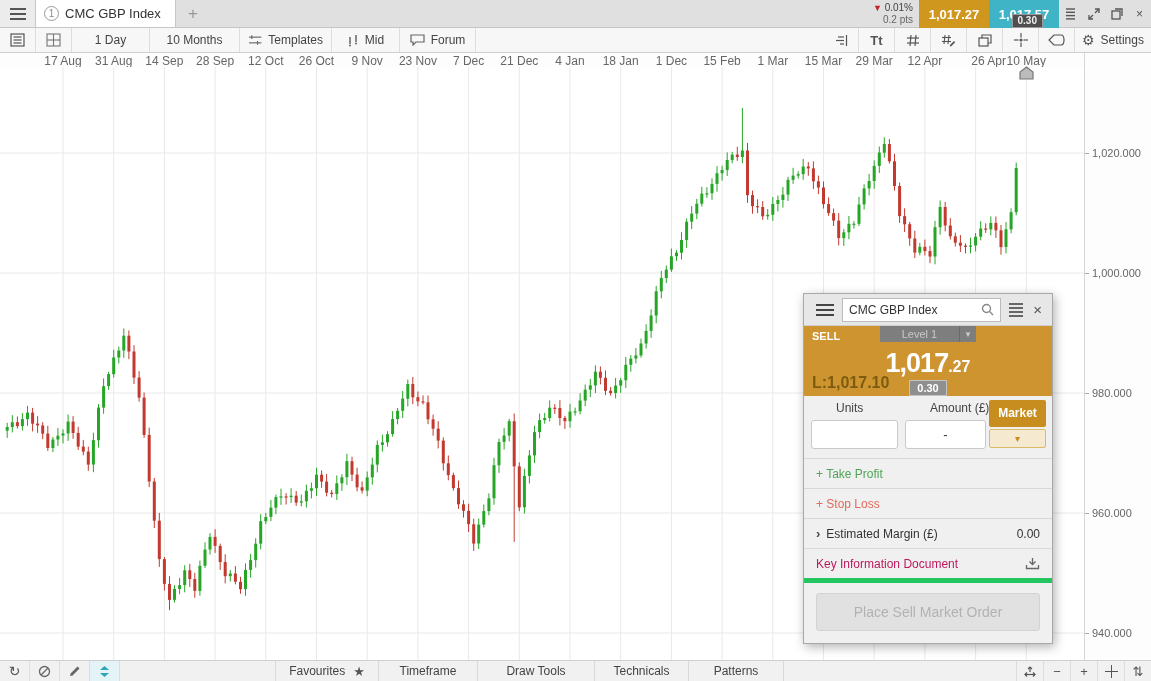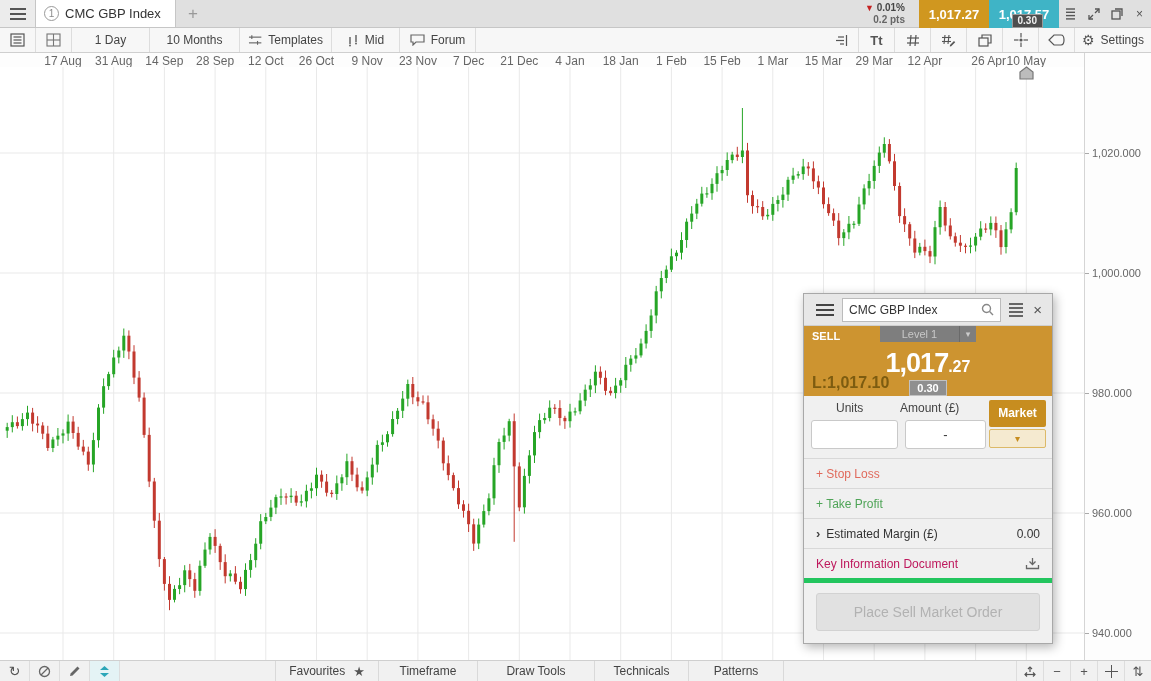--- a/index.html
+++ b/index.html
@@ -13,21 +13,21 @@
   .tabbar { position:absolute; left:0; top:0; width:1151px; height:28px;
     background:#e0e0e0; border-bottom:1px solid #c6c6c6; display:flex; align-items:stretch; }
   .menu-btn { width:36px; border-right:1px solid #c6c6c6; display:flex; align-items:center; justify-content:center; background:#ececec; cursor:pointer; }
   .hb { width:16px; height:2px; background:#555; box-shadow:0 5px 0 #555, 0 -5px 0 #555; }
   .tab { width:140px; background:#fff; border-right:1px solid #c6c6c6; display:flex; align-items:center; padding:0 8px; gap:6px; cursor:pointer; }
   .tab-num { width:15px; height:15px; border:1px solid #9a9a9a; border-radius:50%; color:#8a8a8a;
     font-size:10px; display:flex; align-items:center; justify-content:center; flex:none; }
   .tab-title { font-size:13px; color:#333; white-space:nowrap; }
   .newtab { width:34px; display:flex; align-items:center; justify-content:center; color:#999; font-size:17px; cursor:pointer; }
   .quote { position:absolute; right:0; top:0; height:28px; display:flex; align-items:stretch; }
-  .chg { display:flex; flex-direction:column; justify-content:center; align-items:flex-end; padding-right:14px; font-size:10px; color:#444; line-height:12px;font-weight:bold; }
+  .chg { display:flex; flex-direction:column; justify-content:center; align-items:flex-end; padding-right:6px; font-size:10px; color:#444; line-height:12px; }
   .tri { color:#c君22; }
   .tri { color:#c52222; font-size:9px; }
   .chg-pts { color:#666; }
   .qbox { width:70px; display:flex; align-items:center; justify-content:center; color:#fff; font-weight:bold; font-size:13px; cursor:pointer; }
   .qsell { background:#d0971f; }
   .qbuy  { background:#3fb4c6; }
   .qspread { position:absolute; right:108px; bottom:0px; background:#4e4e4e; color:#f0f0f0;
     font-size:10px; font-weight:bold; padding:0 5px; line-height:12px; border:1px solid #9a9a9a; }
   .winicons { display:flex; align-items:center; }
   .winicon { width:23px; height:28px; display:flex; align-items:center; justify-content:center; color:#555; cursor:pointer; }
@@ -68,21 +68,21 @@
   .tk-sell .lh-lbl { left:8px; color:#7d5c10; }
   .tk-buy .lh-lbl { right:8px; color:#efefef; }
   .level-pill { position:absolute; left:50%; transform:translateX(-50%); top:0; width:96px; height:16px;
     background:#7e7e7e; display:flex; cursor:pointer; }
   .level-pill span { flex:1; text-align:center; font-size:11px; color:#c8c8c8; line-height:16px; }
   .level-pill em { width:17px; border-left:1px solid #6a6a6a; font-style:normal; color:#cccccc; font-size:9px; text-align:center; line-height:16px; }
   .tk-spread { position:absolute; left:50%; transform:translateX(-50%); bottom:0; width:38px; height:16px;
     background:#8f8f8f; border:1px solid #c2c2c2; color:#fff; font-size:11px; font-weight:bold; text-align:center; line-height:14px; }
   .tk-form { position:relative; height:62px; background:#f0f0f0; }
   .tk-form label { position:absolute; top:5px; font-size:12px; color:#444; }
-  .lbl-units { left:32px; } .lbl-amount { left:96px; }
+  .lbl-units { left:32px; } .lbl-amount { left:126px; }
   .inp { position:absolute; top:24px; height:29px; background:#fff; border:1px solid #c9c9c9; border-radius:3px; font-size:13px; text-align:center; font-family:inherit; color:#333; }
   .inp-units { left:7px; width:87px; } .inp-amount { left:101px; width:81px; }
   .mkt-btn { position:absolute; right:6px; top:4px; width:57px; height:27px; background:#c78d1f; color:#fff;
     font-weight:bold; font-size:12px; text-align:center; line-height:27px; border-radius:2px; cursor:pointer; }
   .mkt-chev { position:absolute; right:6px; top:33px; width:57px; height:19px; background:#f5ead0; border:1px solid #dcb968;
     border-radius:2px; color:#c78d1f; text-align:center; line-height:17px; font-size:10px; cursor:pointer; }
   .tk-row { height:30px; border-top:1px solid #d8d8d8; display:flex; align-items:center; padding:0 12px; font-size:12px; cursor:pointer; background:#f0f0f0; }
   .row-sl { color:#e06a5c; }
   .row-tp { color:#4fa457; }
   .row-em { color:#333; gap:6px; }
@@ -287,21 +287,21 @@
       <span style="left: 164.4px;">14 Sep</span>
       <span style="left: 215.1px;">28 Sep</span>
       <span style="left: 265.8px;">12 Oct</span>
       <span style="left: 316.5px;">26 Oct</span>
       <span style="left: 367.2px;">9 Nov</span>
       <span style="left: 417.9px;">23 Nov</span>
       <span style="left: 468.6px;">7 Dec</span>
       <span style="left: 519.3px;">21 Dec</span>
       <span style="left: 570px;">4 Jan</span>
       <span style="left: 620.7px;">18 Jan</span>
-      <span style="left: 671.4px;">1 Feb</span>
+      <span style="left: 671.4px;">1 Dec</span>
       <span style="left: 722.1px;">15 Feb</span>
       <span style="left: 772.8px;">1 Mar</span>
       <span style="left: 823.5px;">15 Mar</span>
       <span style="left: 874.2px;">29 Mar</span>
       <span style="left: 924.9px;">12 Apr</span>
       <span style="left: 975.6px; margin-left: 13px;">26 Apr</span>
       <span style="left: 1026.3px;">10 May</span>
     </div>
   <div class="plot" id="plot"><svg width="1084" height="593" viewBox="0 0 1084 593">
         <line x1="0" y1="86" x2="1084" y2="86" stroke="#e9e9e9" stroke-width="1"></line>
@@ -782,22 +782,22 @@
 
     <div class="tk-form">
       <label class="lbl-units">Units</label>
       <label class="lbl-amount">Amount (£)</label>
       <input class="inp inp-units" value="" style="">
       <input class="inp inp-amount" value="-" style="">
       <div class="mkt-btn">Market</div>
       <div class="mkt-chev">▾</div>
     </div>
 
+    <div class="tk-row row-tp">+ Take Profit</div>
     <div class="tk-row row-sl">+ Stop Loss</div>
-    <div class="tk-row row-tp">+ Take Profit</div>
     <div class="tk-row row-em">
       <span class="chev">›</span>
       <span>Estimated Margin (£)</span>
       <span class="val">0.00</span>
     </div>
     <div class="tk-row row-kid">
       <span>Key Information Document</span>
       <span class="dl">
         <svg width="15" height="13" viewBox="0 0 15 13">
             <g stroke="#666" stroke-width="1.3" fill="none">

